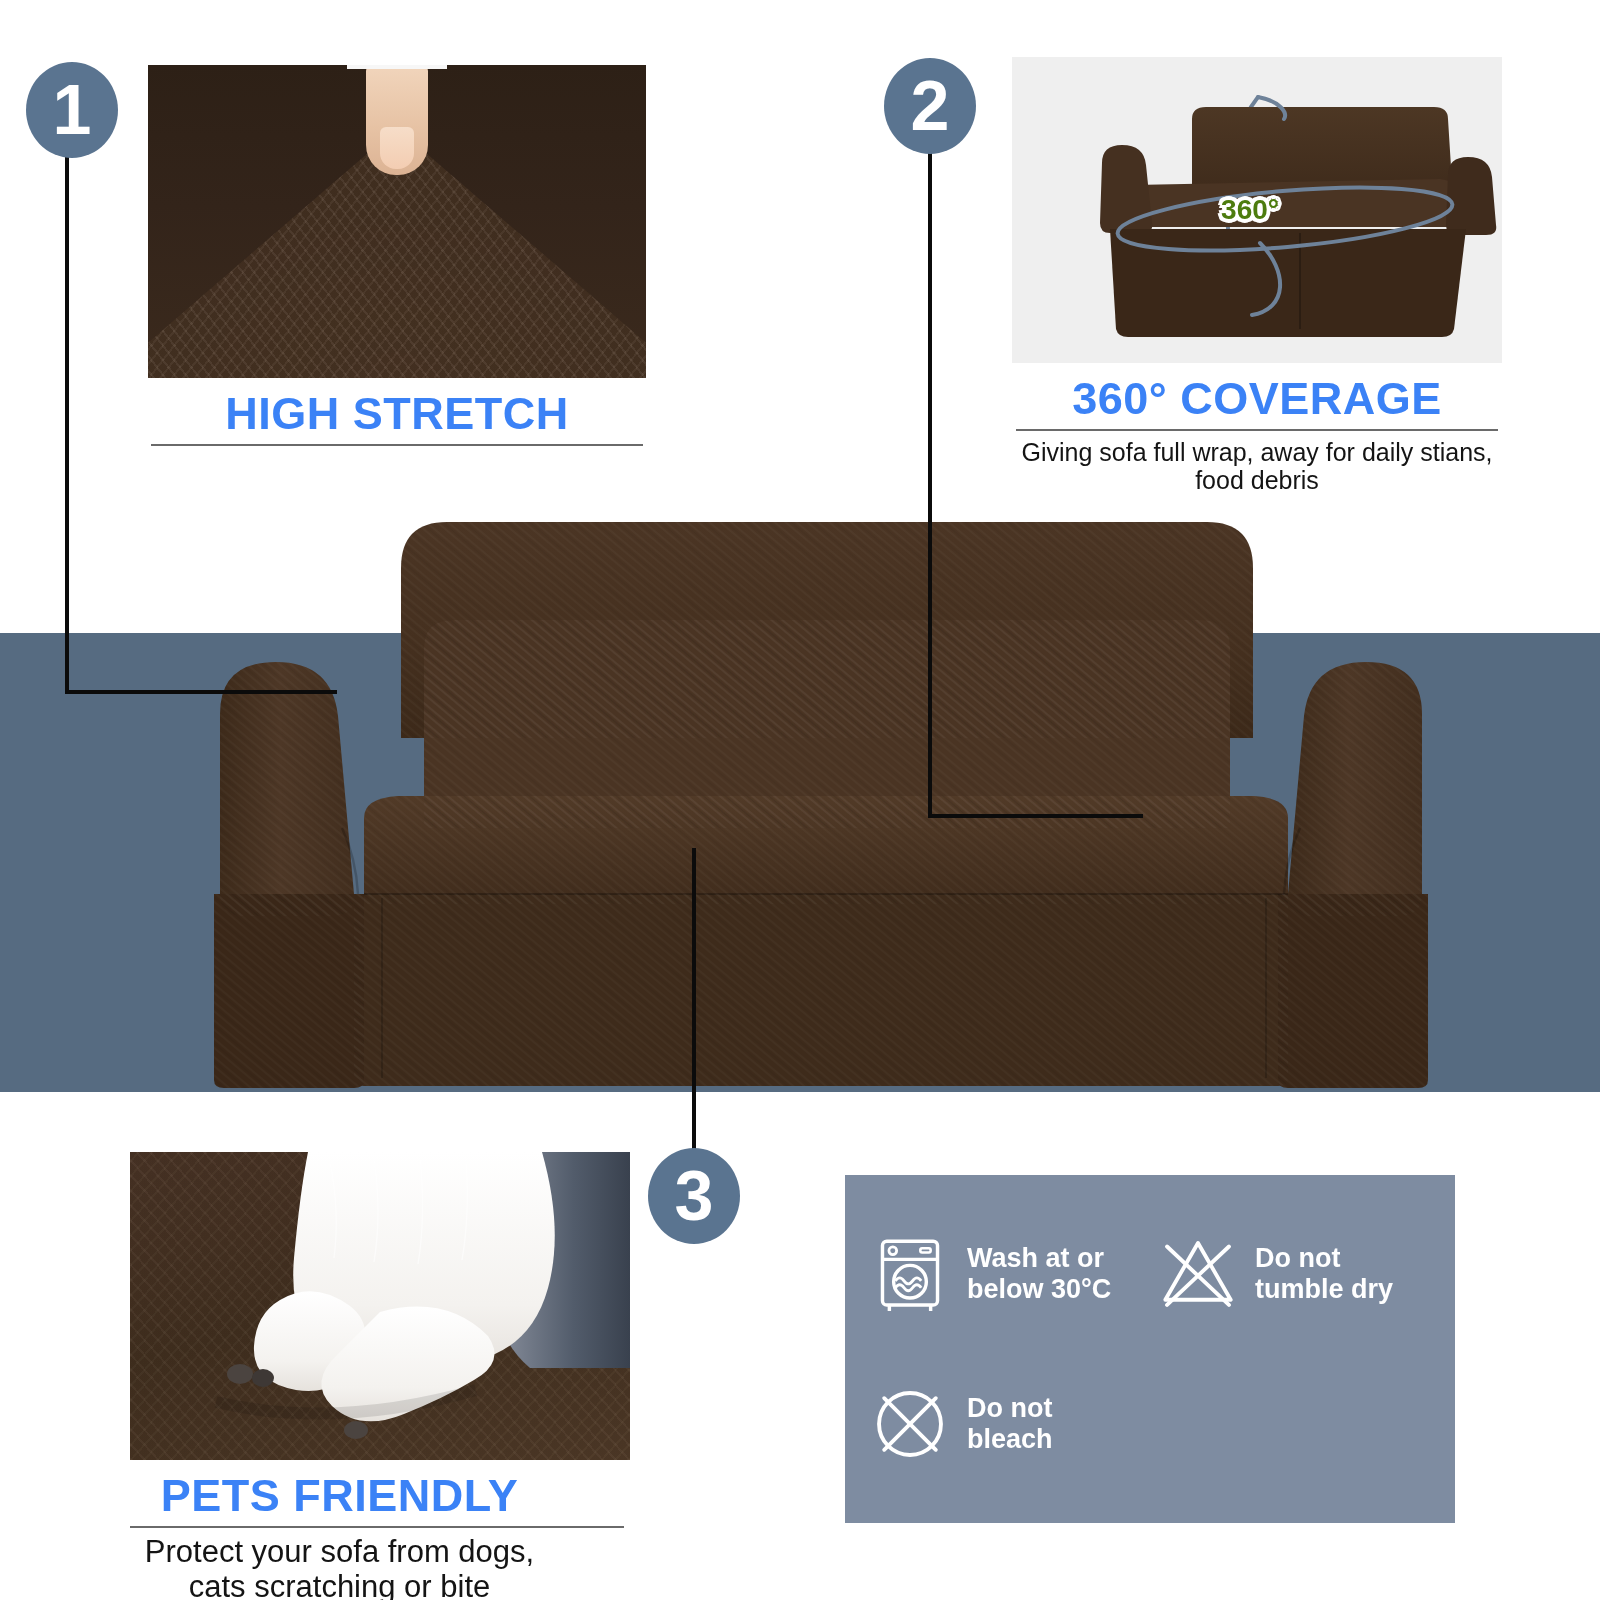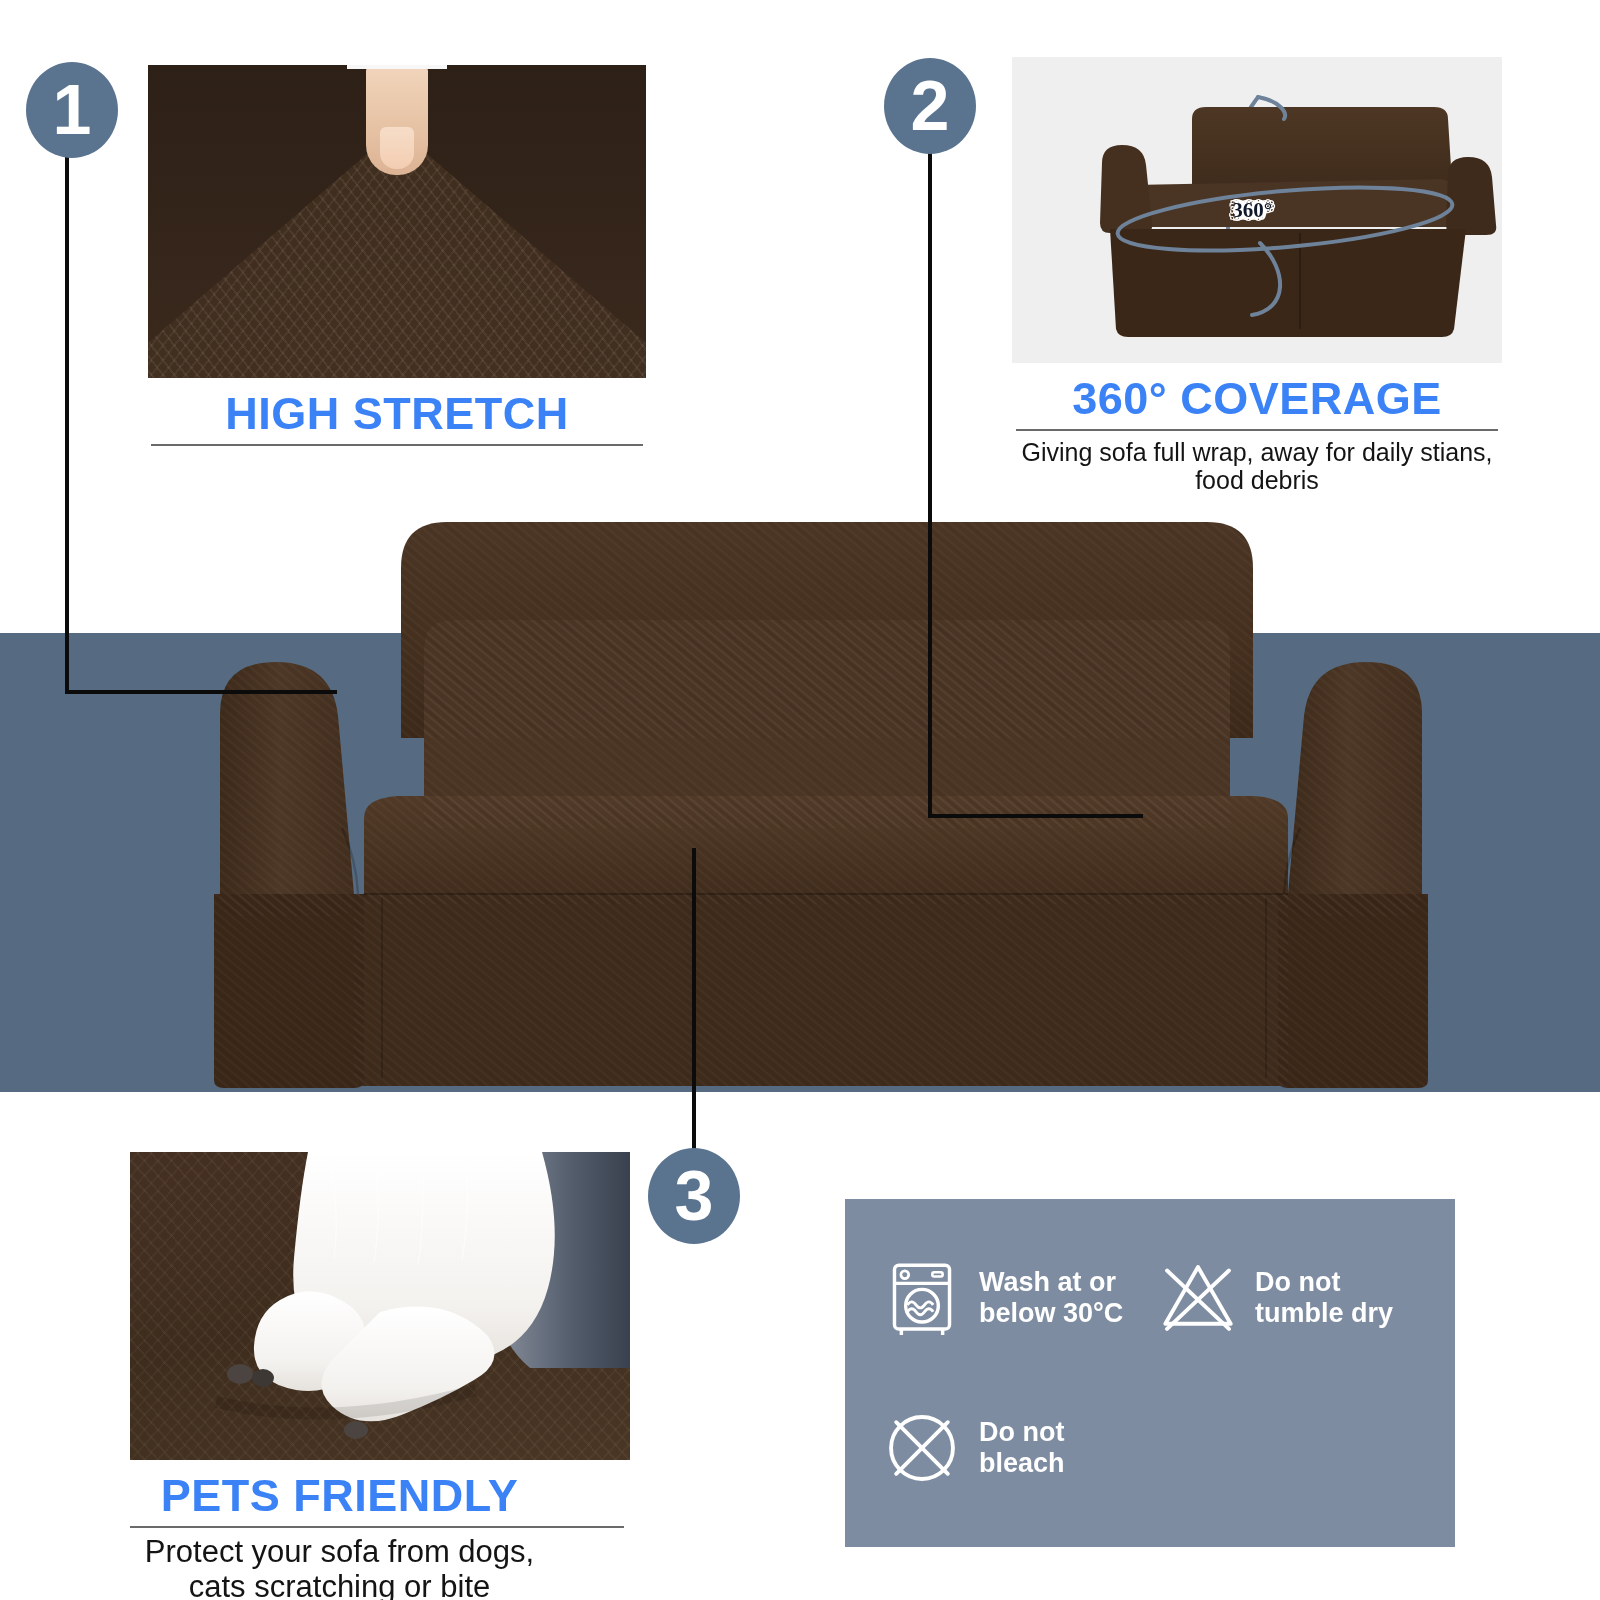--- a/index.html
+++ b/index.html
@@ -167,24 +167,24 @@
   }
 
   
   .sofa360-wrap { position: absolute; inset: 0; }
   .sofa360-wrap svg { position: absolute; left: 0; top: 0; }
   .deg-label {
     position: absolute;
     left: 50%;
     top: 50%;
     transform: translate(-62%, -50%);
-    font-size: 21px;
+    font-size: 28px;
     font-weight: bold;
-    color: #0f172a;
-    font-family: Liberation Serif, serif;
+    color: #4d7c0f;
+    font-family: Liberation Sans, sans-serif;
     text-shadow:
       -3px -3px 0 #fff, 3px -3px 0 #fff, -3px 3px 0 #fff, 3px 3px 0 #fff,
       0 -4px 0 #fff, 0 4px 0 #fff, -4px 0 0 #fff, 4px 0 0 #fff;
     z-index: 5;
   }
 
   
   .dog-bg {
     position: absolute; inset: 0;
     background: linear-gradient(165deg, #4a3425 0%, #42301f 48%, #503a27 100%);
@@ -211,25 +211,24 @@
     position: absolute;
     left: 845px;
     top: 1175px;
     width: 610px;
     height: 348px;
     background: #7e8ca1;
     z-index: 20;
     display: grid;
     grid-template-columns: 1fr 1fr;
     grid-template-rows: 1fr 1fr;
-    padding: 26px 34px;
+    padding: 26px 22px;
     box-sizing: border-box;
     column-gap: 10px;
     row-gap: 4px;
-    margin-top: 24px;
   }
   .care-item {
     display: flex;
     align-items: center;
     gap: 14px;
   }
   .care-item .care-icon {
     flex: 0 0 auto;
     width: 86px;
     height: 86px;

